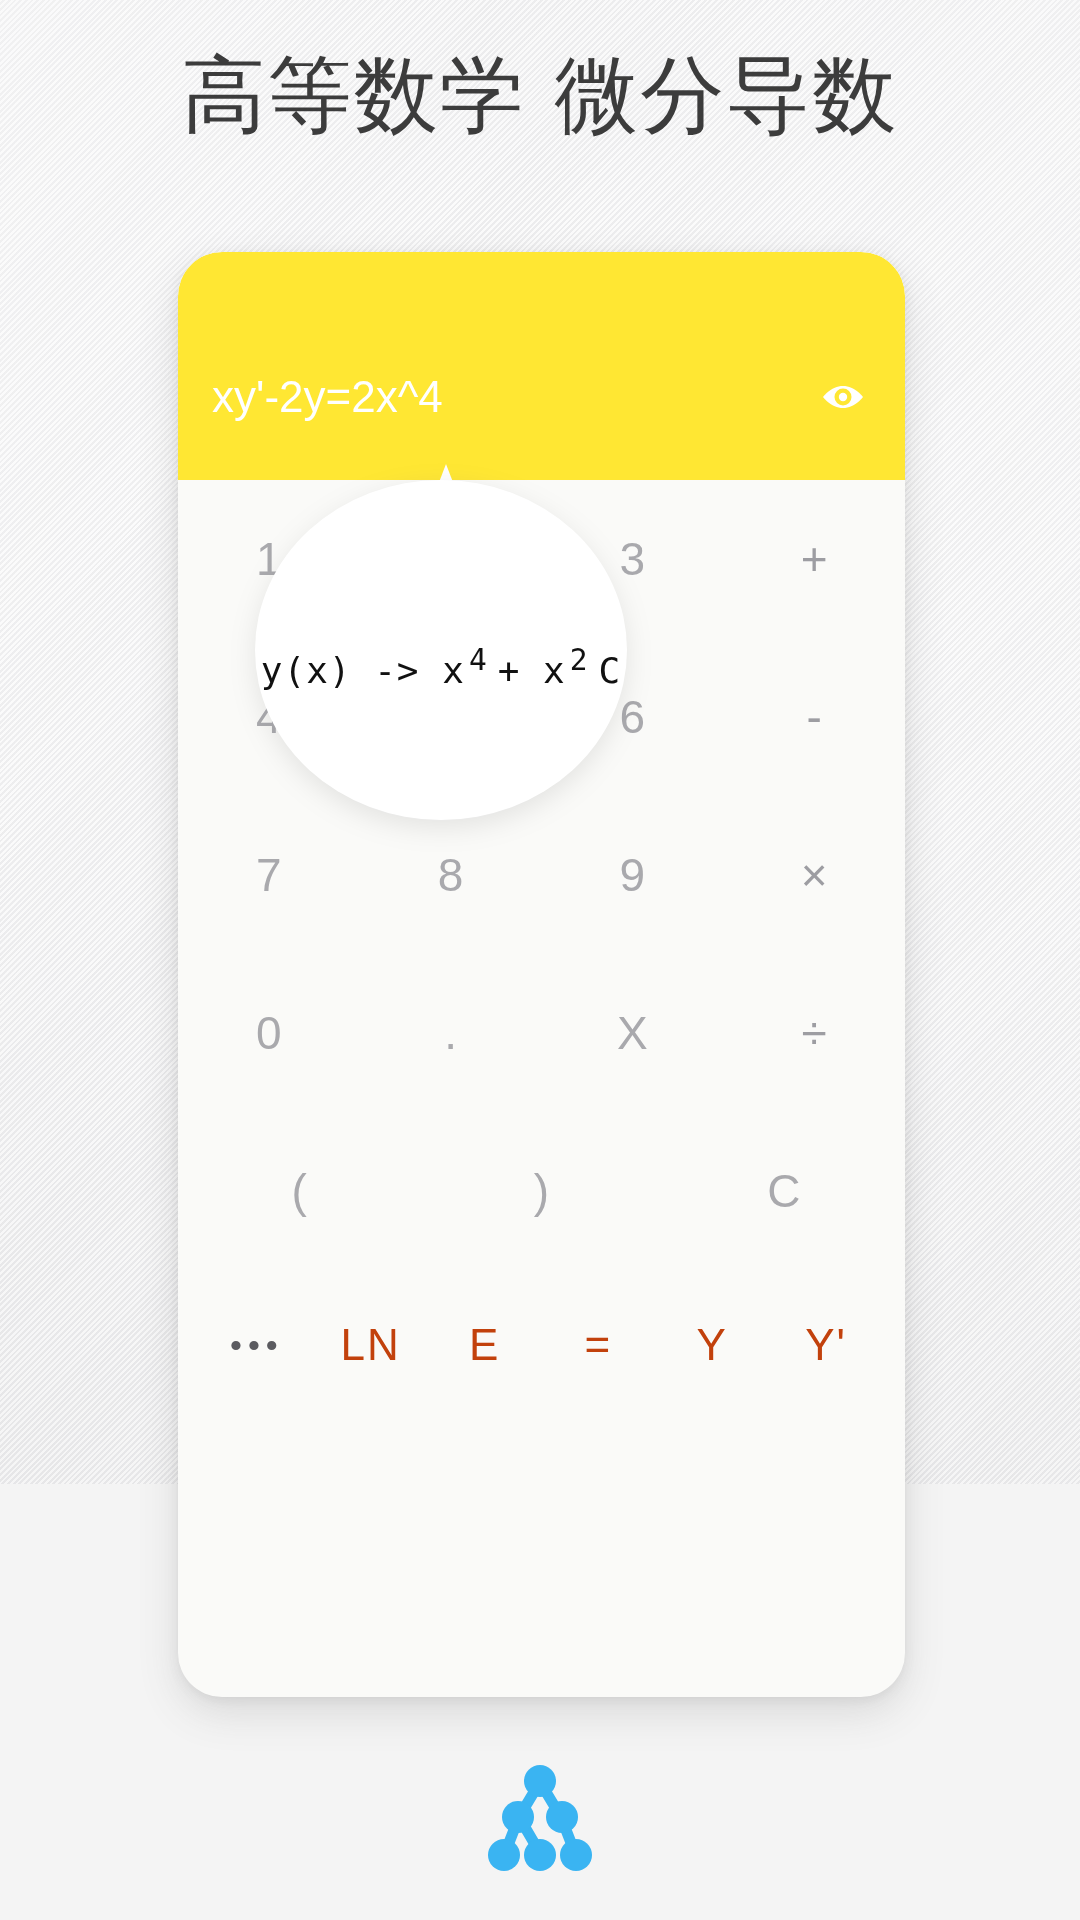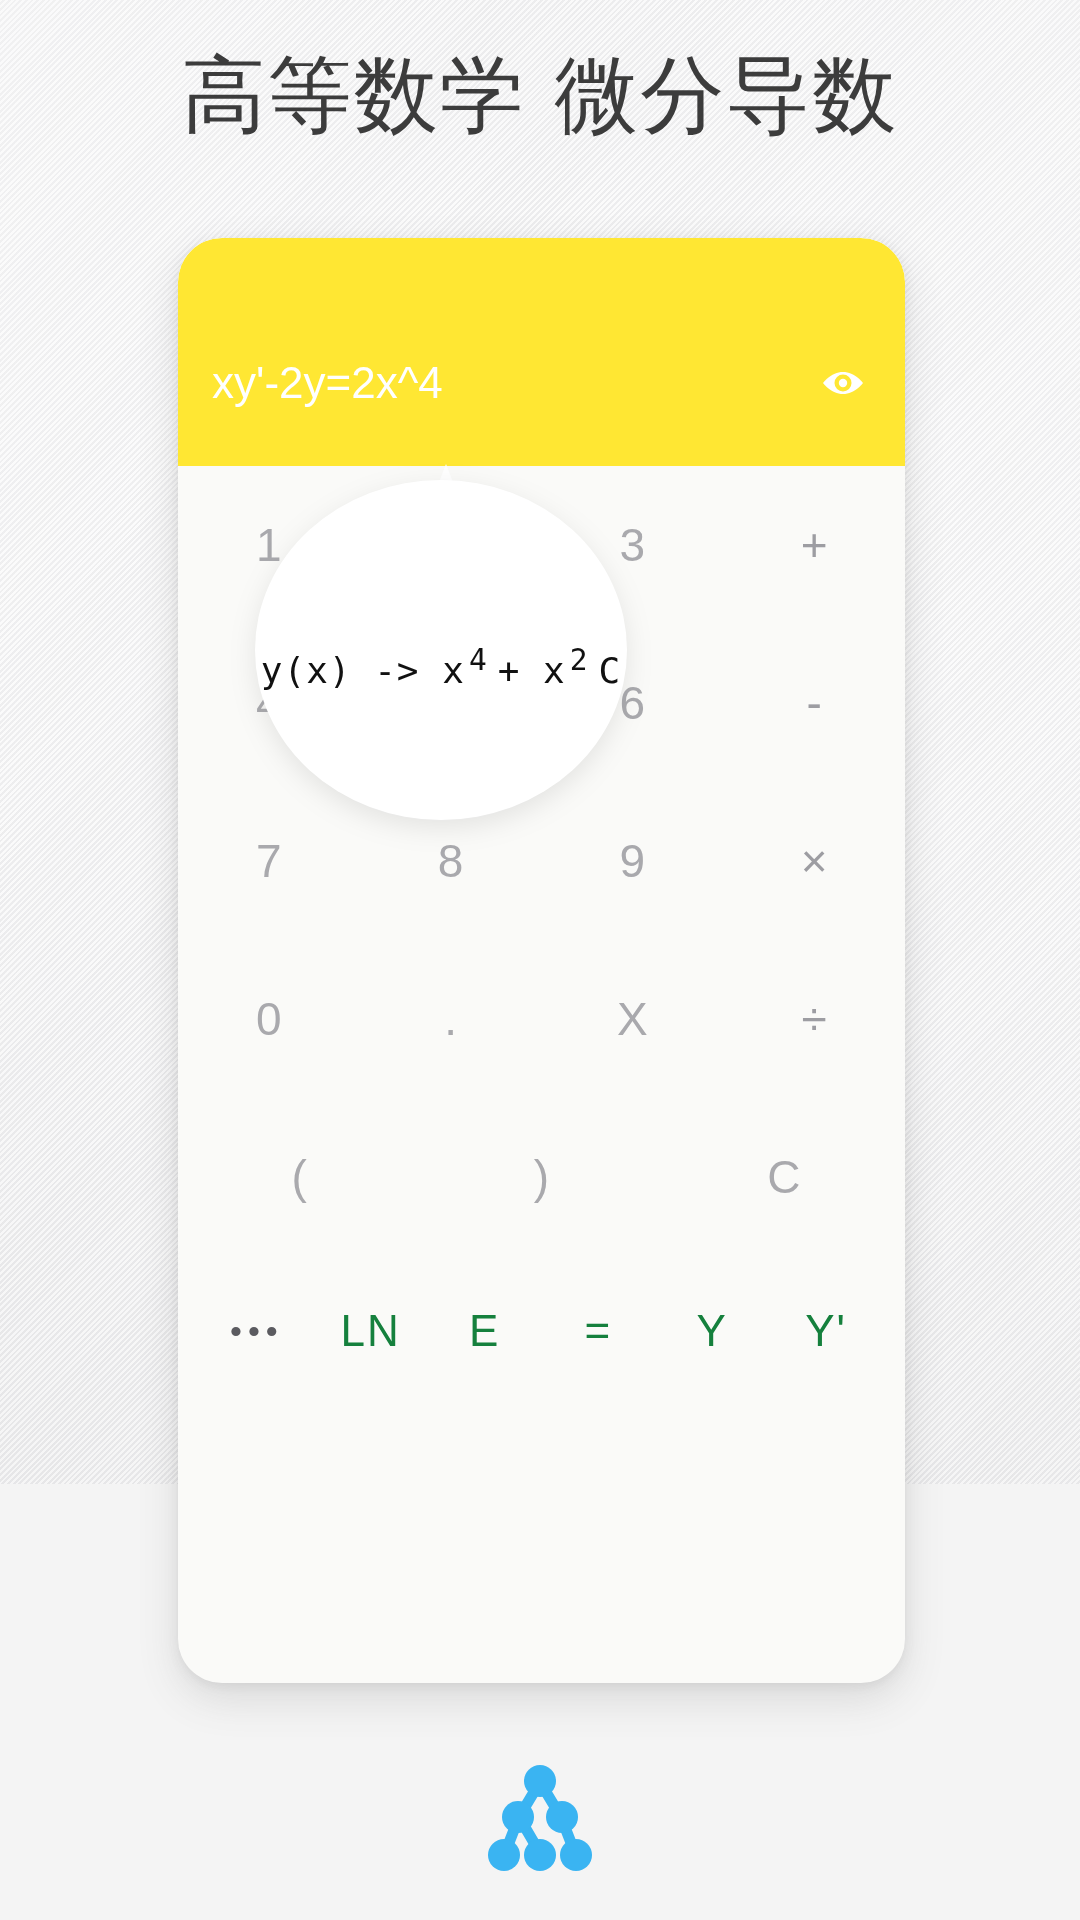--- a/index.html
+++ b/index.html
@@ -46,21 +46,21 @@
     color: #3c3c3c;
     letter-spacing: 2px;
     white-space: nowrap;
     z-index: 5;
   }
 
   
   #card {
     position: absolute;
     left: 178px;
-    top: 238px;
+    top: 252px;
     width: 727px;
     height: 1445px;
     border-radius: 44px;
     background: #fafaf8;
     box-shadow: 0 16px 40px rgba(90,90,90,0.16),
                 0 3px 12px rgba(90,90,90,0.10);
     overflow: hidden;
     z-index: 3;
   }
 
@@ -135,21 +135,21 @@
     height: 150px;
     align-items: center;
     padding: 0 22px;
     box-sizing: border-box;
   }
   .fn-key {
     flex: 1 1 0;
     text-align: center;
     font-size: 44px;
     font-weight: 300;
-    color: #15803d;
+    color: #c2410c;
     line-height: 150px;
     user-select: none;
     letter-spacing: 2px;
   }
   .fn-key.dots {
     font-size: 34px;
     color: #5b5b60;
     letter-spacing: 6px;
   }
 

